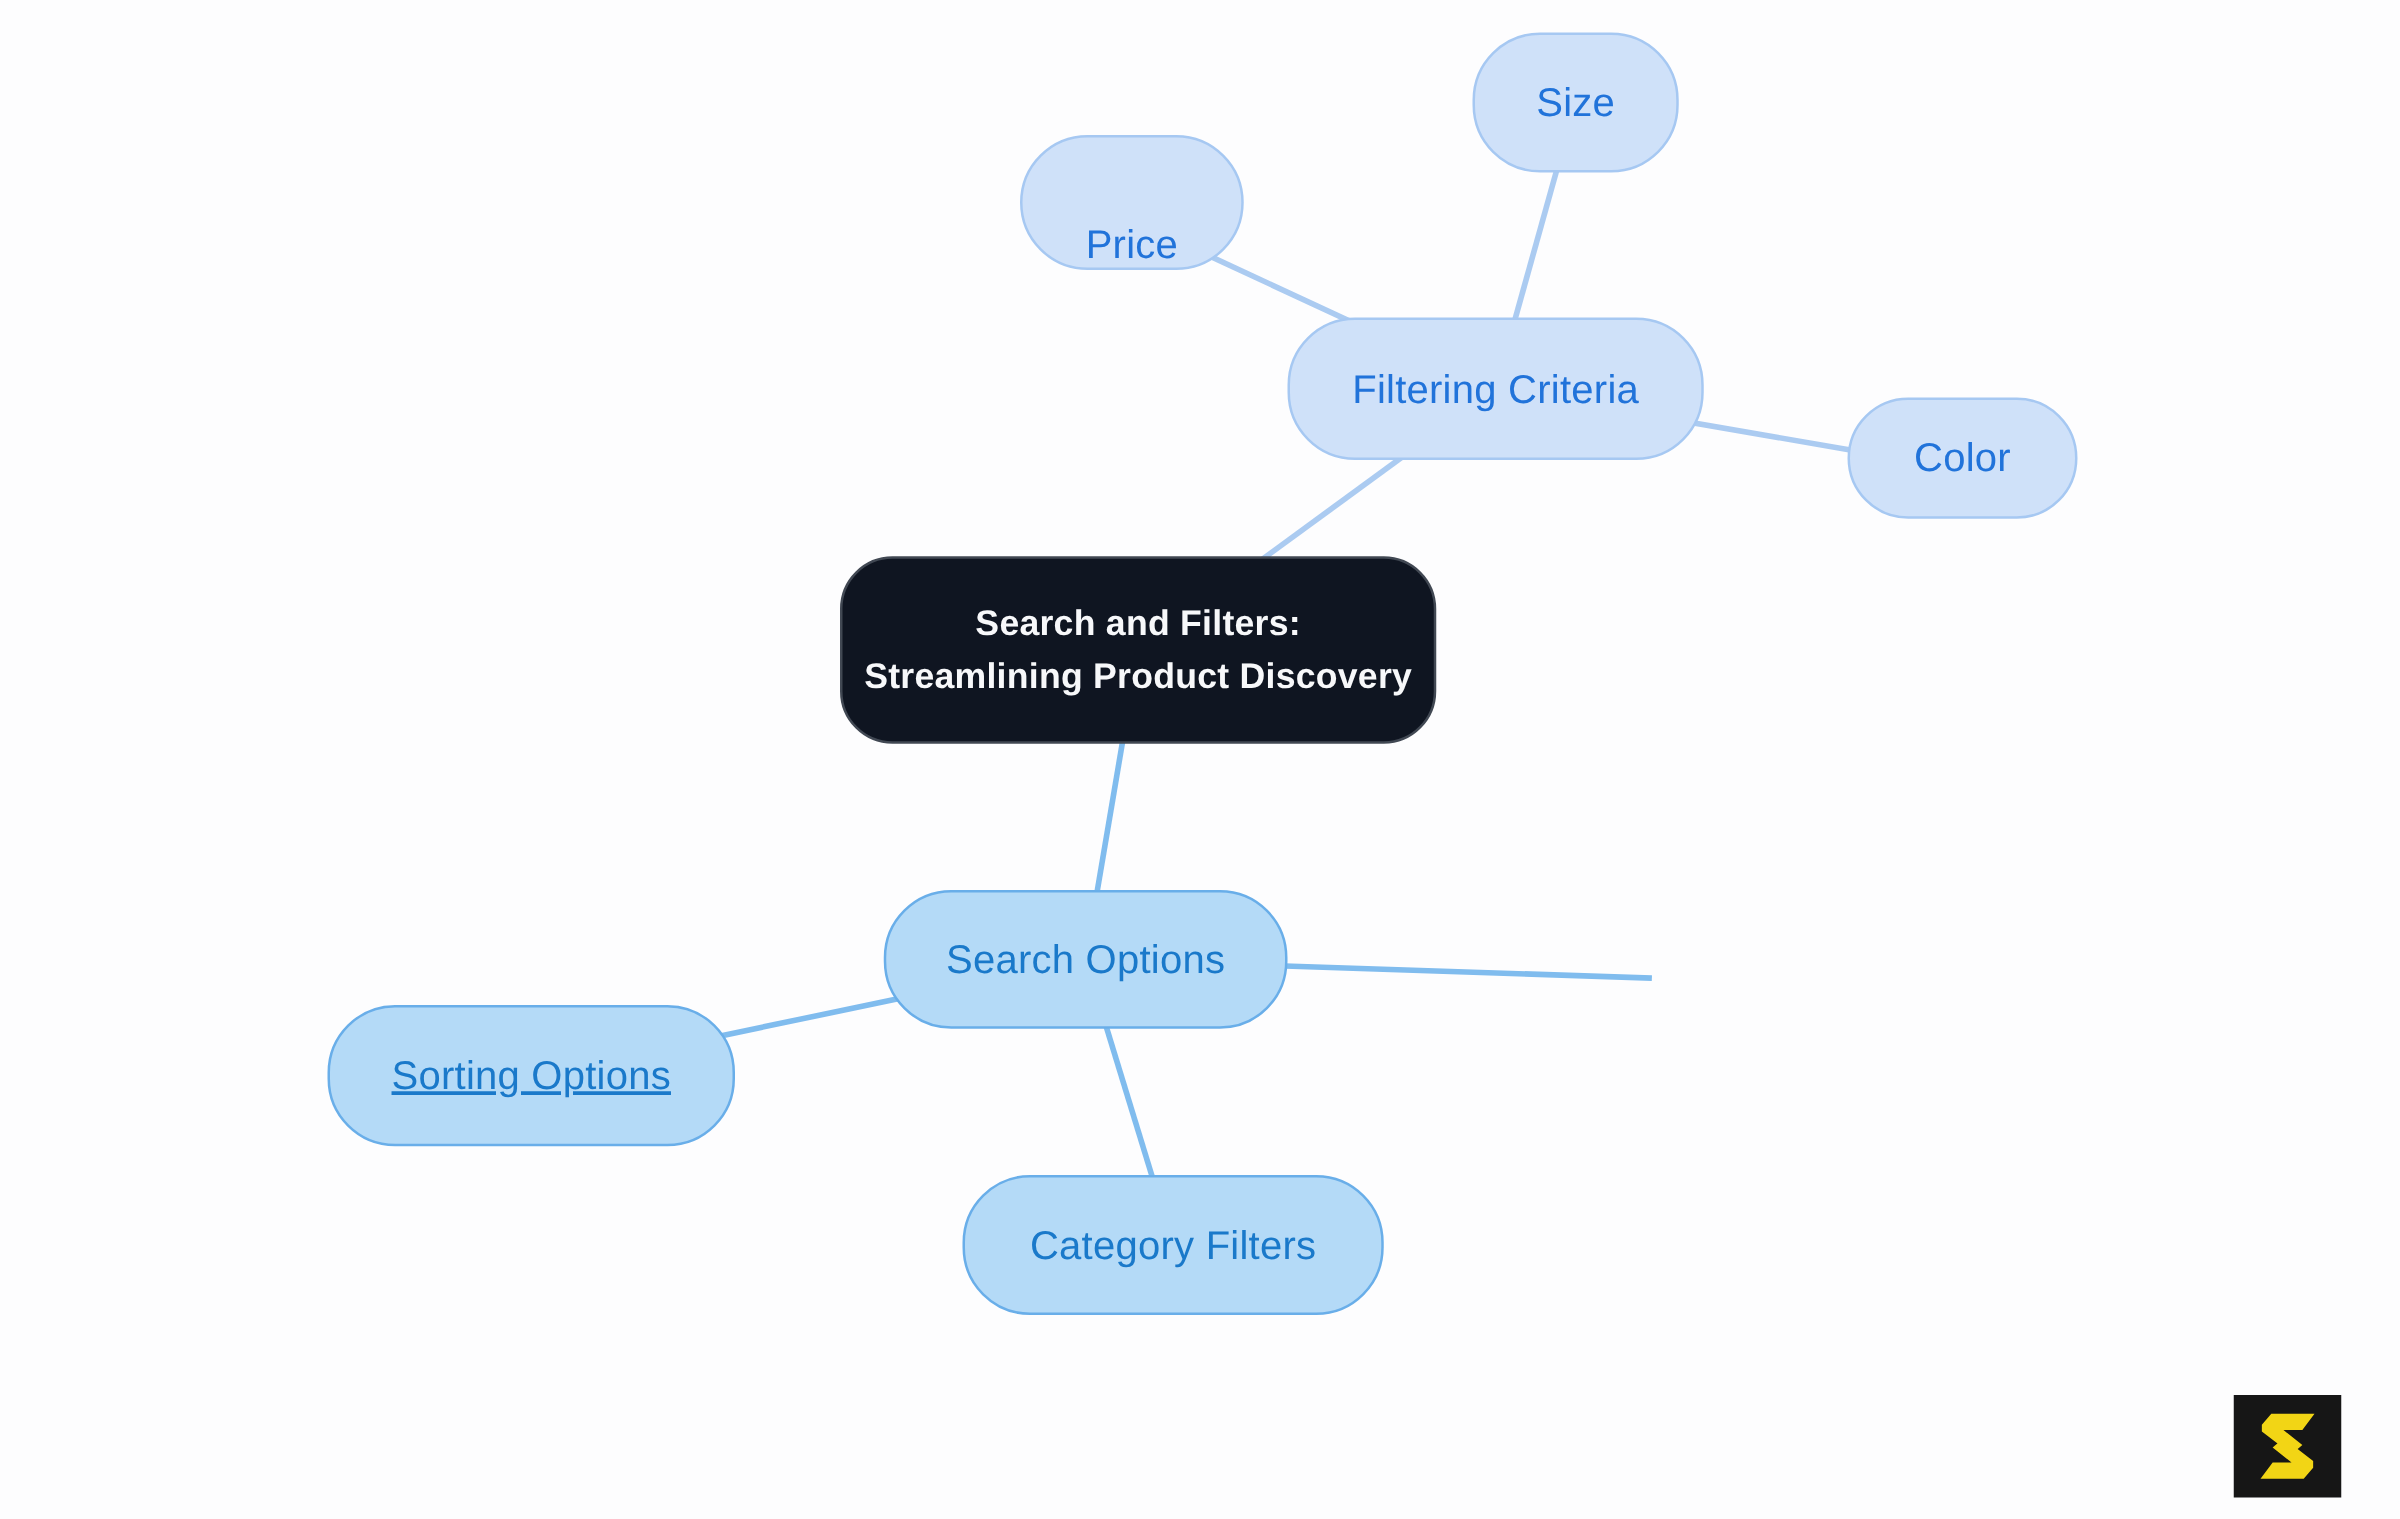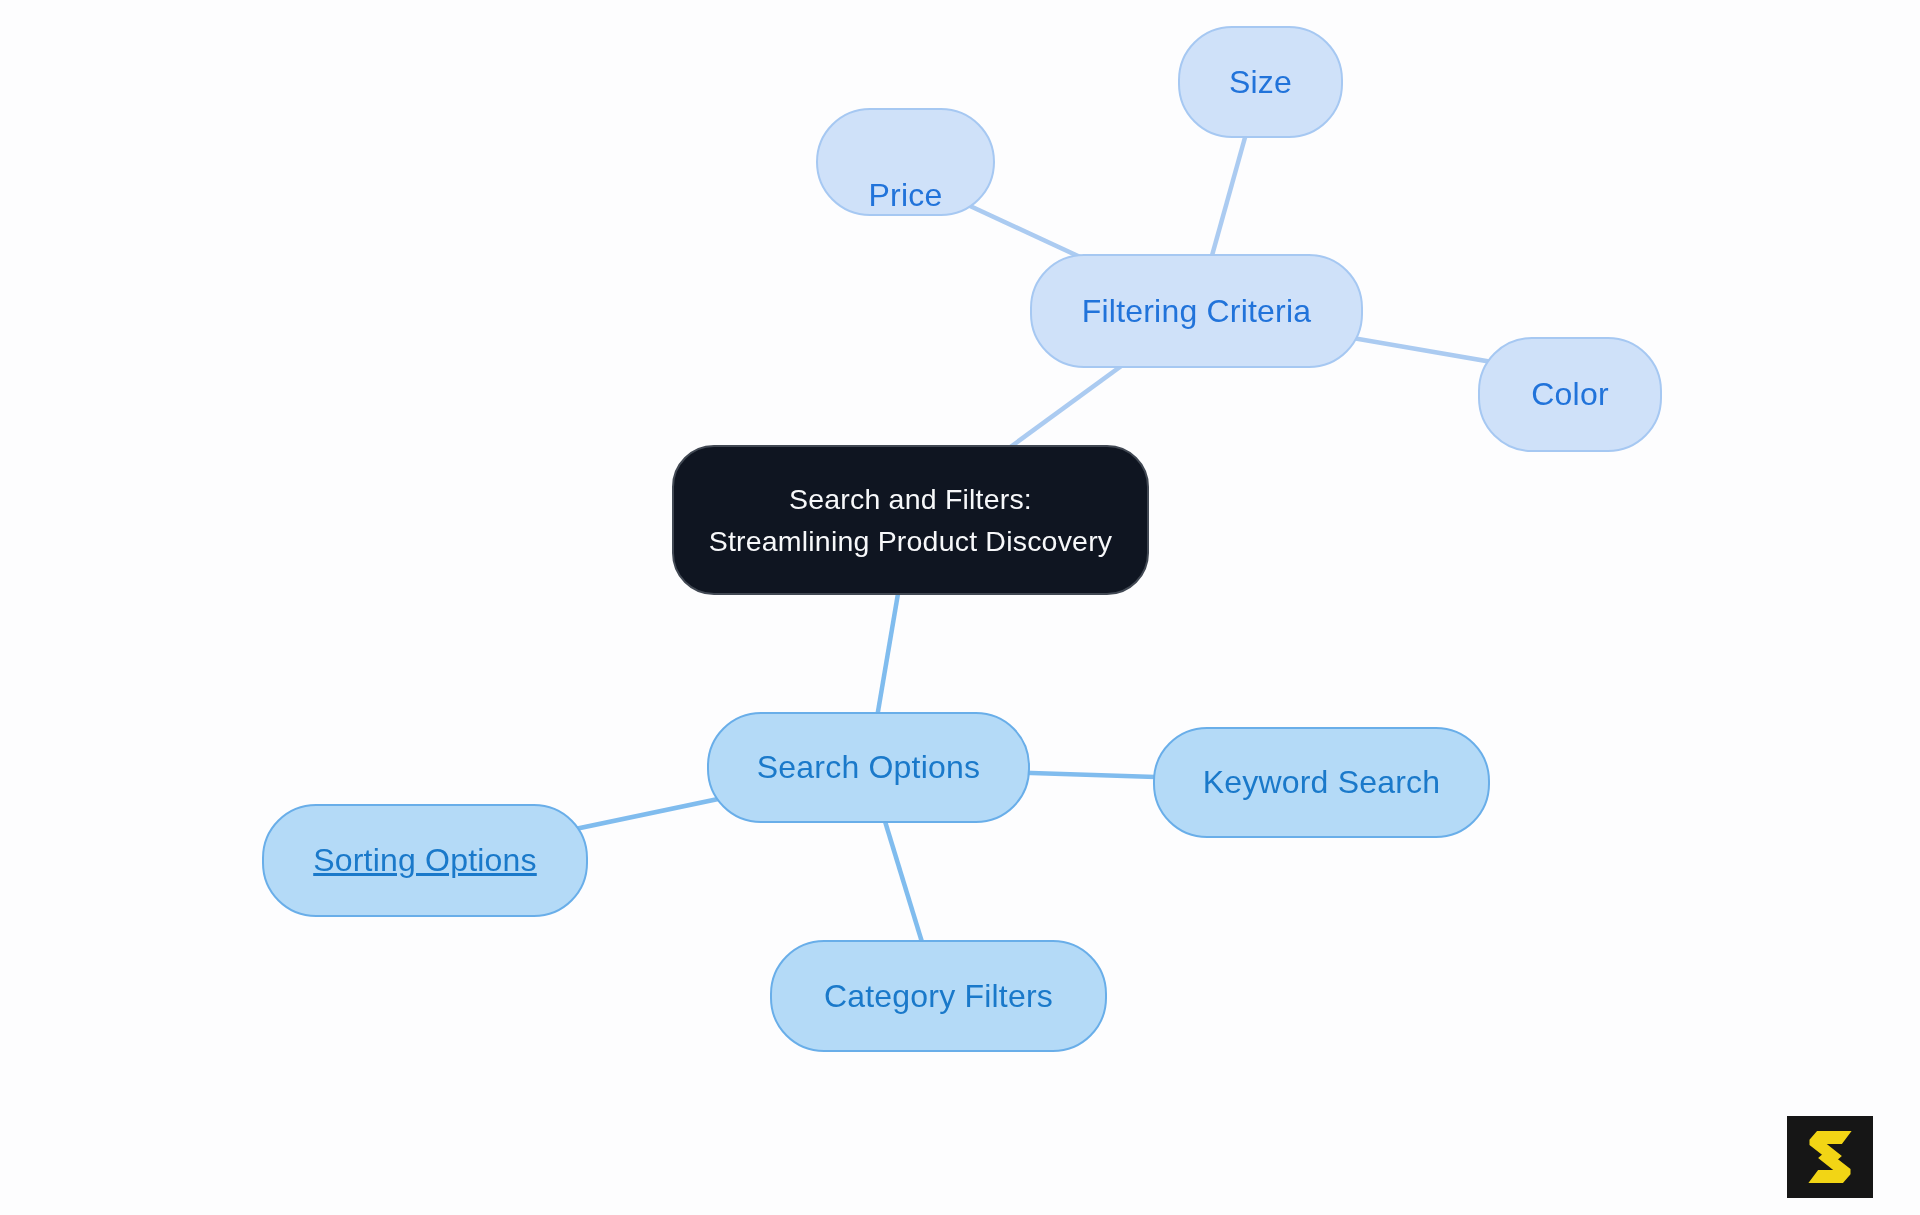--- a/index.html
+++ b/index.html
@@ -51,27 +51,28 @@
     color: var(--branch_b_text, #1a79ca);
   }
   .node.central {
     background: var(--central_fill, #0f1521);
     border: 2px solid #414853;
     border-radius: 42px;
     color: var(--central_text, #f7f8fa);
     flex-direction: column;
     line-height: 42px;
     font-size: 28.5px;
+    font-weight: bold;
   }
   
   .pos-central          { left: 672px;  top: 445px; width: 477px; height: 150px; }
   .pos-filtering        { left: 1030px; top: 254px; width: 333px; height: 114px; }
   .pos-price            { left: 816px;  top: 108px; width: 179px; height: 108px; align-items: flex-end; }
   .pos-size             { left: 1178px; top: 26px;  width: 165px; height: 112px; }
-  .pos-color            { left: 1478px; top: 318px; width: 184px; height: 115px; margin-top: 19px; }
+  .pos-color            { left: 1478px; top: 318px; width: 184px; height: 97px; }
   .pos-search-options   { left: 707px;  top: 712px; width: 323px; height: 111px; }
   .pos-keyword-search   { left: 1153px; top: 727px; width: 337px; height: 111px; }
   .pos-sorting-options  { left: 262px;  top: 804px; width: 326px; height: 113px; text-decoration: underline; }
   .pos-category-filters { left: 770px;  top: 940px; width: 337px; height: 112px; }
 
   .logo {
     position: absolute;
     left: 1787px;
     top: 1116px;
     width: 86px;
@@ -124,23 +125,20 @@
   </div>
 
   <div class="node pill branch-a pos-color">
     <span>Color</span>
   </div>
 
   <div class="node pill branch-b pos-search-options">
     <span>Search Options</span>
   </div>
 
-  <div class="node pill branch-b pos-keyword-search">
-    <span>Keyword Search</span>
-  </div>
 
   <div class="node pill branch-b pos-sorting-options">
     <span>Sorting Options</span>
   </div>
 
   <div class="node pill branch-b pos-category-filters">
     <span>Category Filters</span>
   </div>
 
   <div class="logo">

